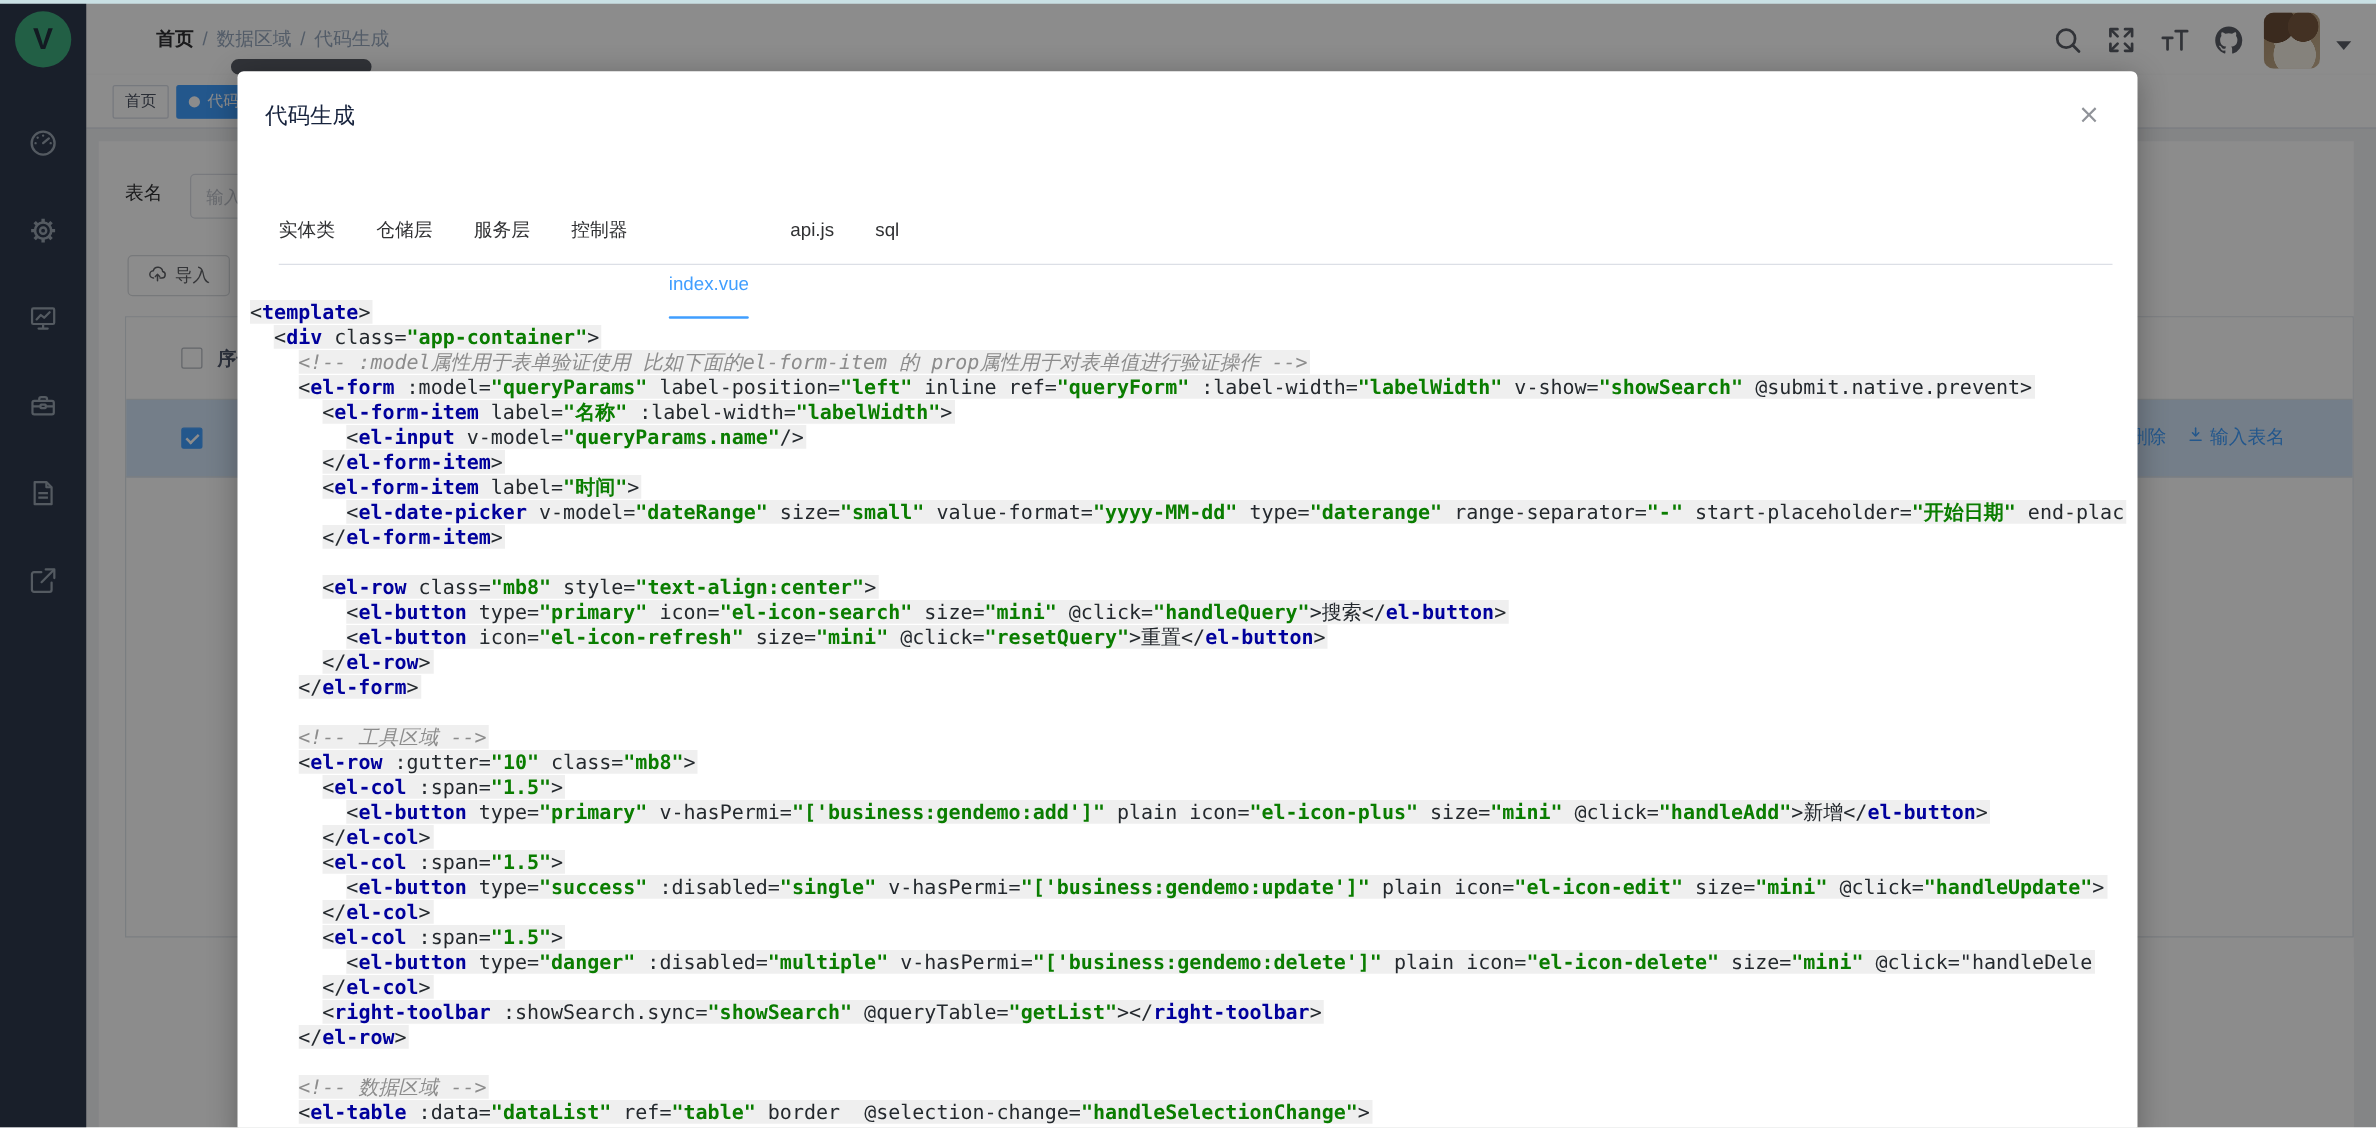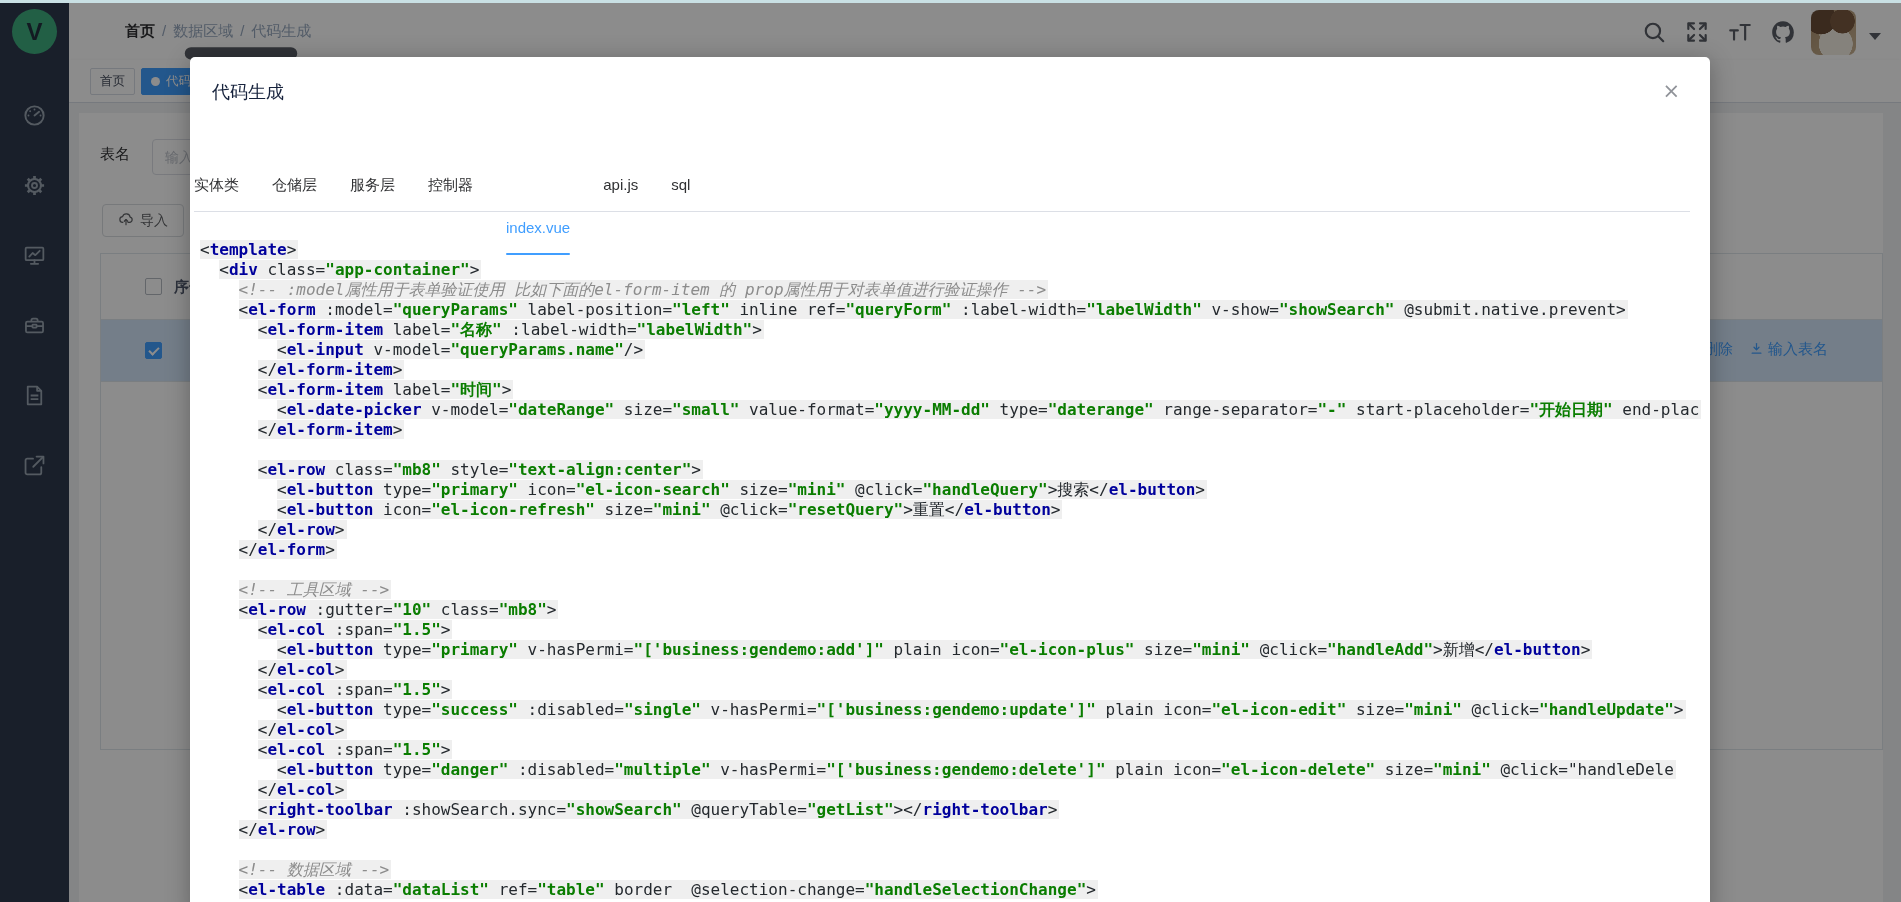--- a/index.html
+++ b/index.html
@@ -77,21 +77,21 @@
 
   
   .overlay { position:absolute; left:0; top:0; width:1901px; height:902px; background:rgba(0,0,0,0.45); z-index:10; }
 
   
   .dialog { position:absolute; left:190px; top:57px; width:1520px; height:858px; background:#fff; z-index:20;
             border-radius:5px; box-shadow:0 4px 24px rgba(0,0,0,.3); }
   .dlg-title { position:absolute; left:22px; top:23px; font-size:18px; color:#17233d; }
   .dlg-close { position:absolute; right:30px; top:24px; font-size:21px; color:#909399; cursor:pointer; line-height:1;
                font-family:"DejaVu Sans", sans-serif; }
-  .dlg-tabs { position:absolute; left:4px; right:20px; top:117px; height:38px; border-bottom:1px solid #dcdfe6; display:flex; gap:33px; }
+  .dlg-tabs { position:absolute; left:33px; right:20px; top:117px; height:38px; border-bottom:1px solid #dcdfe6; display:flex; gap:33px; }
   .tab { font-size:15px; color:#303133; cursor:pointer; position:relative; padding-bottom:15px; height:37px; line-height:22px; }
   .tab.active { color:#409EFF;margin-top:43px; }
   .tab.active::after { content:""; position:absolute; left:0; right:0; bottom:-1px; height:2px; background:#409EFF; border-radius:1px; }
 
   .code-wrap { position:absolute; left:10px; top:183px; width:1505px; bottom:0; overflow:hidden; cursor:text; }
   .code { font-family:"DejaVu Sans Mono","Liberation Mono", monospace; font-size:16px; line-height:20px;
           white-space:pre; color:#24292e; }
   .cl { height:20px; white-space:pre; }
   .lbg { background:#efefef; padding-right:2px; }
   .tk-t { color:#00009c; font-weight:bold; }

